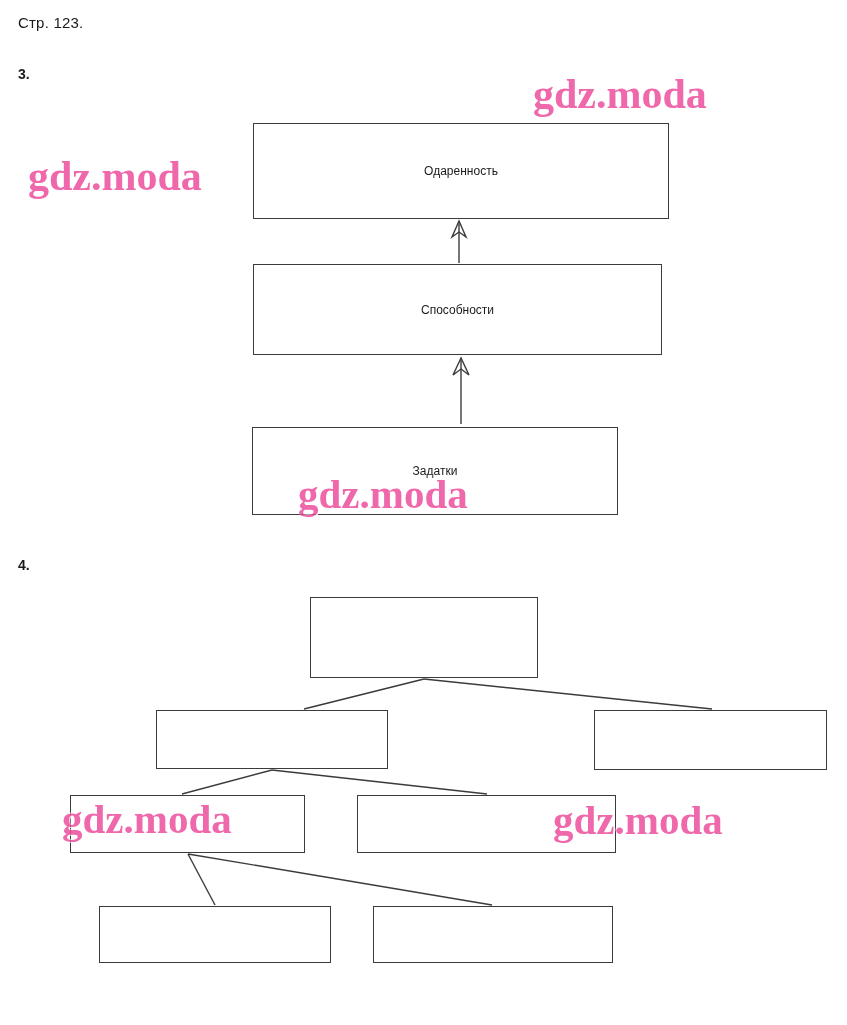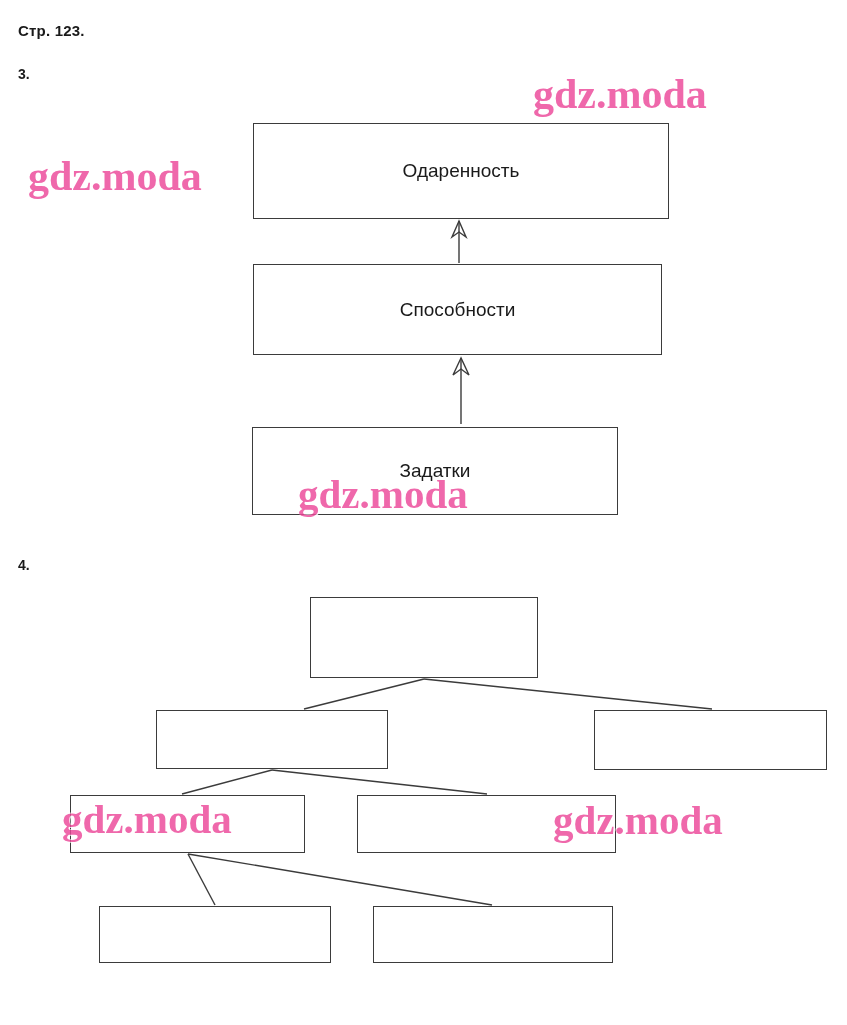--- a/index.html
+++ b/index.html
@@ -12,43 +12,43 @@
     height: 1025px;
     position: relative;
     font-family: "Liberation Sans", sans-serif;
     color: #1a1a1a;
     overflow: hidden;
   }
 
   .page-header {
     position: absolute;
     left: 18px;
-    top: 22px;
+    top: 14px;
     font-size: 15px;
-    font-weight: bold;
+    font-weight: normal;
     letter-spacing: 0.2px;
   }
 
   .q-num {
     position: absolute;
     font-size: 14px;
     font-weight: bold;
   }
   #q3-num { left: 18px; top: 66px; }
   #q4-num { left: 18px; top: 557px; }
 
   .box {
     position: absolute;
     border: 1.4px solid #3b3b3b;
     background: transparent;
     box-sizing: border-box;
     display: flex;
     align-items: center;
     justify-content: center;
-    font-size: 19px;
+    font-size: 12px;
     color: #1a1a1a;
   }
 
   
   #box-giftedness { left: 253px; top: 123px; width: 416px; height: 96px; }
   #box-abilities  { left: 253px; top: 264px; width: 409px; height: 91px; }
   #box-inclinations { left: 252px; top: 427px; width: 366px; height: 88px; }
 
   
   #b4-root   { left: 310px; top: 597px; width: 228px; height: 81px; }

